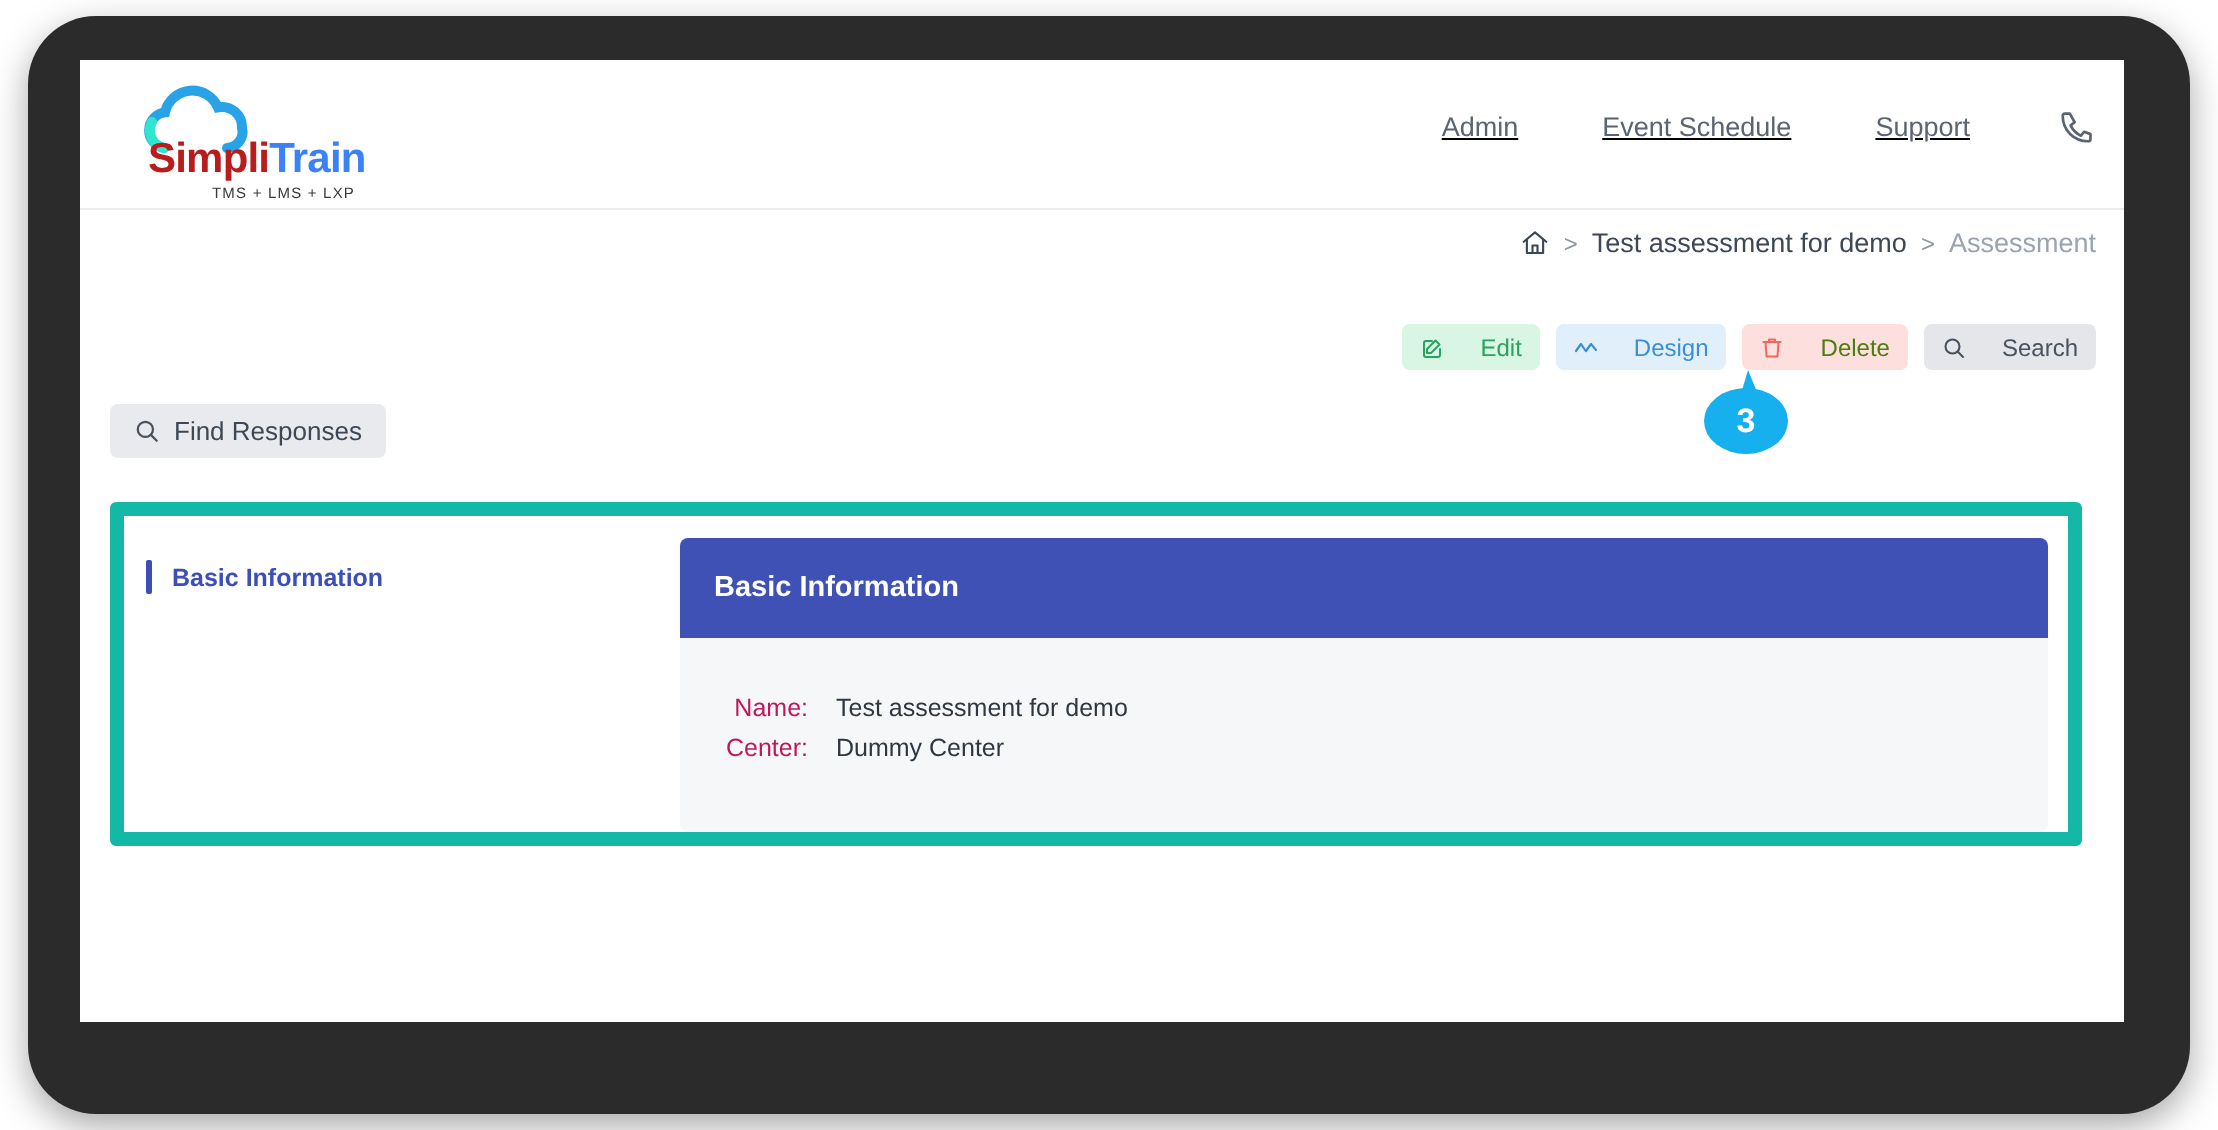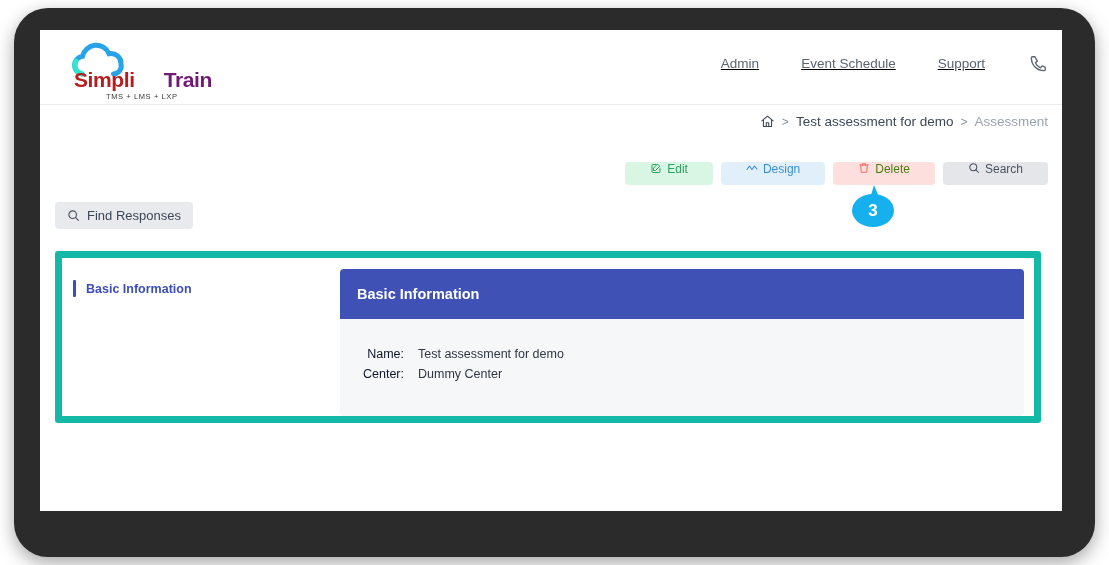--- a/index.html
+++ b/index.html
@@ -37,21 +37,21 @@
   #brand-logo {
     position: absolute; left: 16px; top: 10px;
     width: 200px; height: 62px;
   }
   .logo-wordmark {
     position: absolute; left: 18px; top: 28px;
     font-size: 21px; font-weight: bold; letter-spacing: -0.4px;
     white-space: nowrap;
   }
   .logo-simpli { color: #b91c1c; }
-  .logo-train { color: #701a75; padding-left: 29px; }
+  .logo-train { color: #3b82f6; }
   .logo-tagline {
     position: absolute; left: 50px; top: 52px;
     font-size: 7.5px; color: #3a3a3a; letter-spacing: 0.6px;
     font-weight: normal; white-space: nowrap;
   }
 
   #header-nav {
     position: absolute; right: 14px; top: 0; height: 66px;
     display: flex; align-items: center; gap: 16px; text-decoration: underline;
   }
@@ -104,22 +104,22 @@
   #breadcrumb .sep { color: #8a94a2; font-size: 12px; }
   #breadcrumb .crumb-current { color: #9aa3b0; }
   #breadcrumb .crumb-link { color: #3d4756; cursor: pointer; }
 
   
   #action-bar {
     position: absolute; right: 14px; top: 132px;
     display: flex; align-items: center; gap: 8px;
   }
   .action-btn {
-    display: flex; align-items: flex-start; gap: 5px;
-    height: 23px; padding: 0 25px; border-radius: 4px;
+    display: flex; align-items: center; gap: 18px;
+    height: 23px; padding: 0 9px; border-radius: 4px;
     font-size: 12px; cursor: pointer; white-space: nowrap;
     border: none;
   }
   .btn-edit   { background: #d9f5e4; color: #29a35f; }
   .btn-design { background: #e1effb; color: #3a8fd4; }
   .btn-delete { background: #fde0dd; color: #4d7c0f; }
   .btn-search { background: #e4e6e9; color: #4a5260; }
 
   
   #step-callout {
@@ -183,21 +183,21 @@
     display: flex; align-items: center;
     padding-left: 17px;
     color: #fff; font-size: 14.5px; font-weight: bold;
   }
   #info-panel-body {
     height: 97px; background: #f6f7f8;
     padding: 28px 0 0 12px;
   }
   .info-row { display: flex; align-items: baseline; margin-bottom: 6px; }
   .info-label {
-    width: 52px; text-align: right; font-size: 12.5px; color: #0f172a;
+    width: 52px; text-align: right; font-size: 12.5px; color: #be185d;
   }
   .info-value {
     margin-left: 14px; font-size: 12.5px; color: #2f3742;
   }
 </style>
 </head>
 <body>
 
 <div id="device-frame">
   <div id="device-screen">

